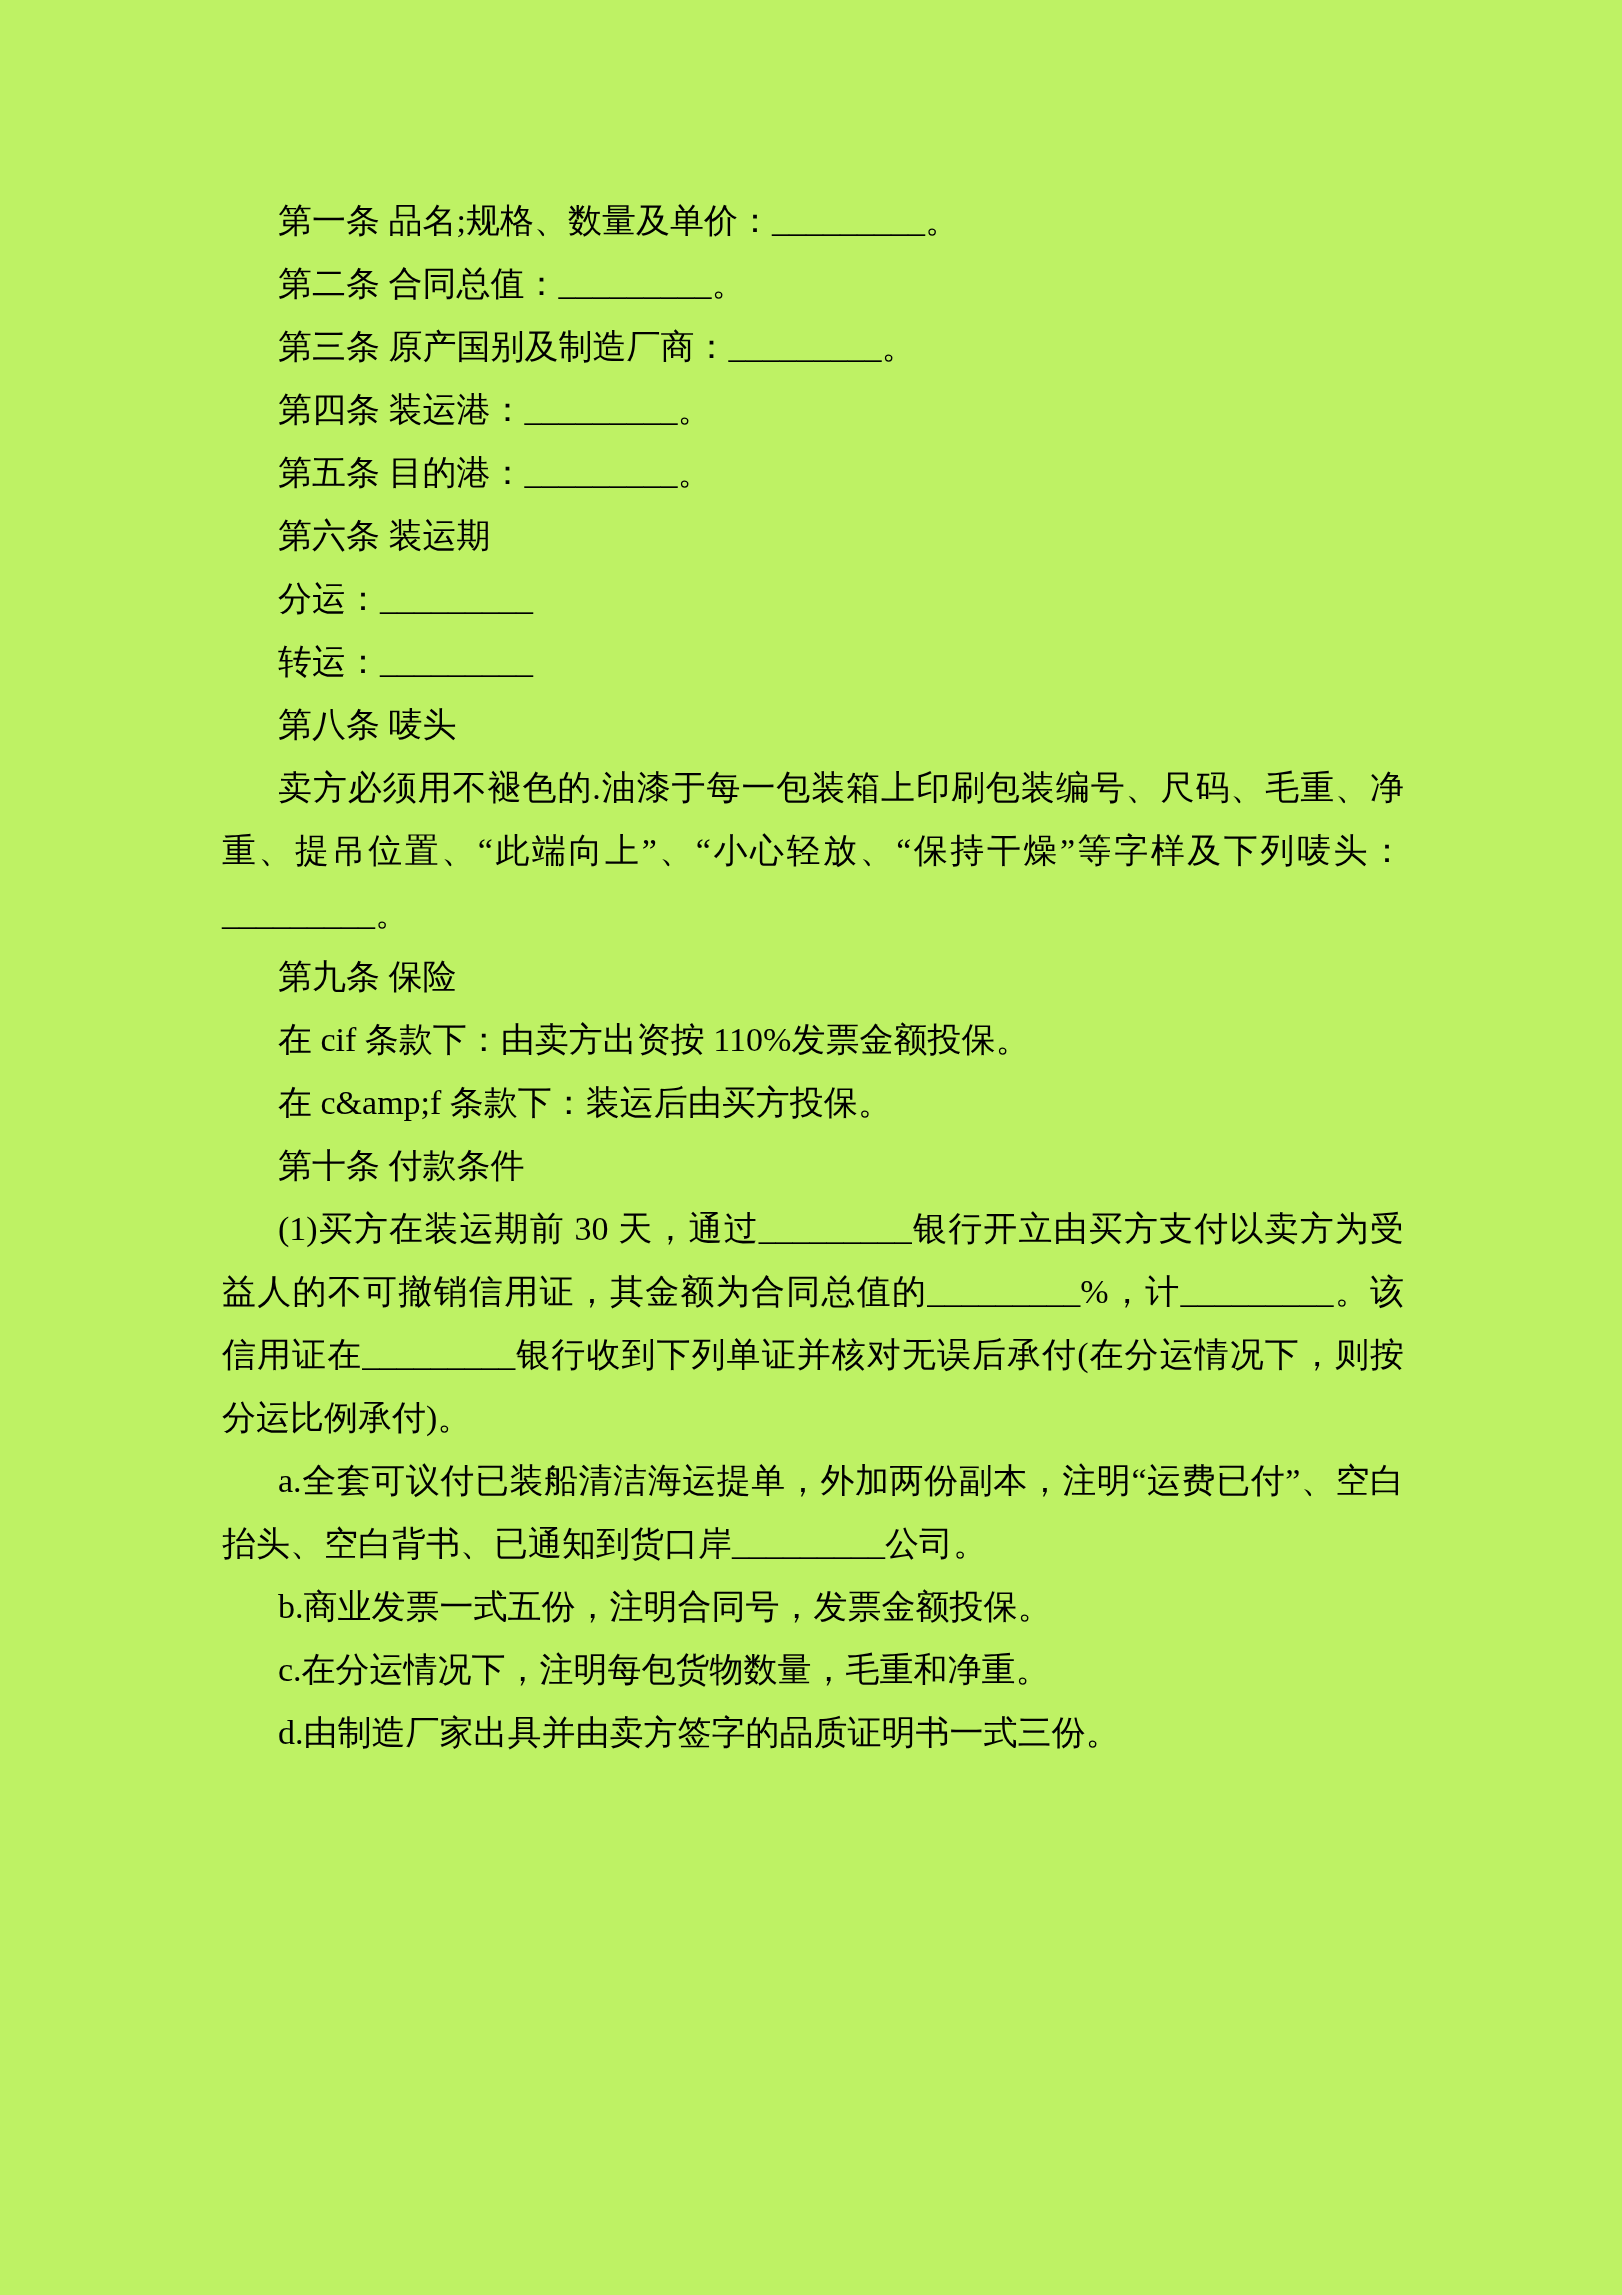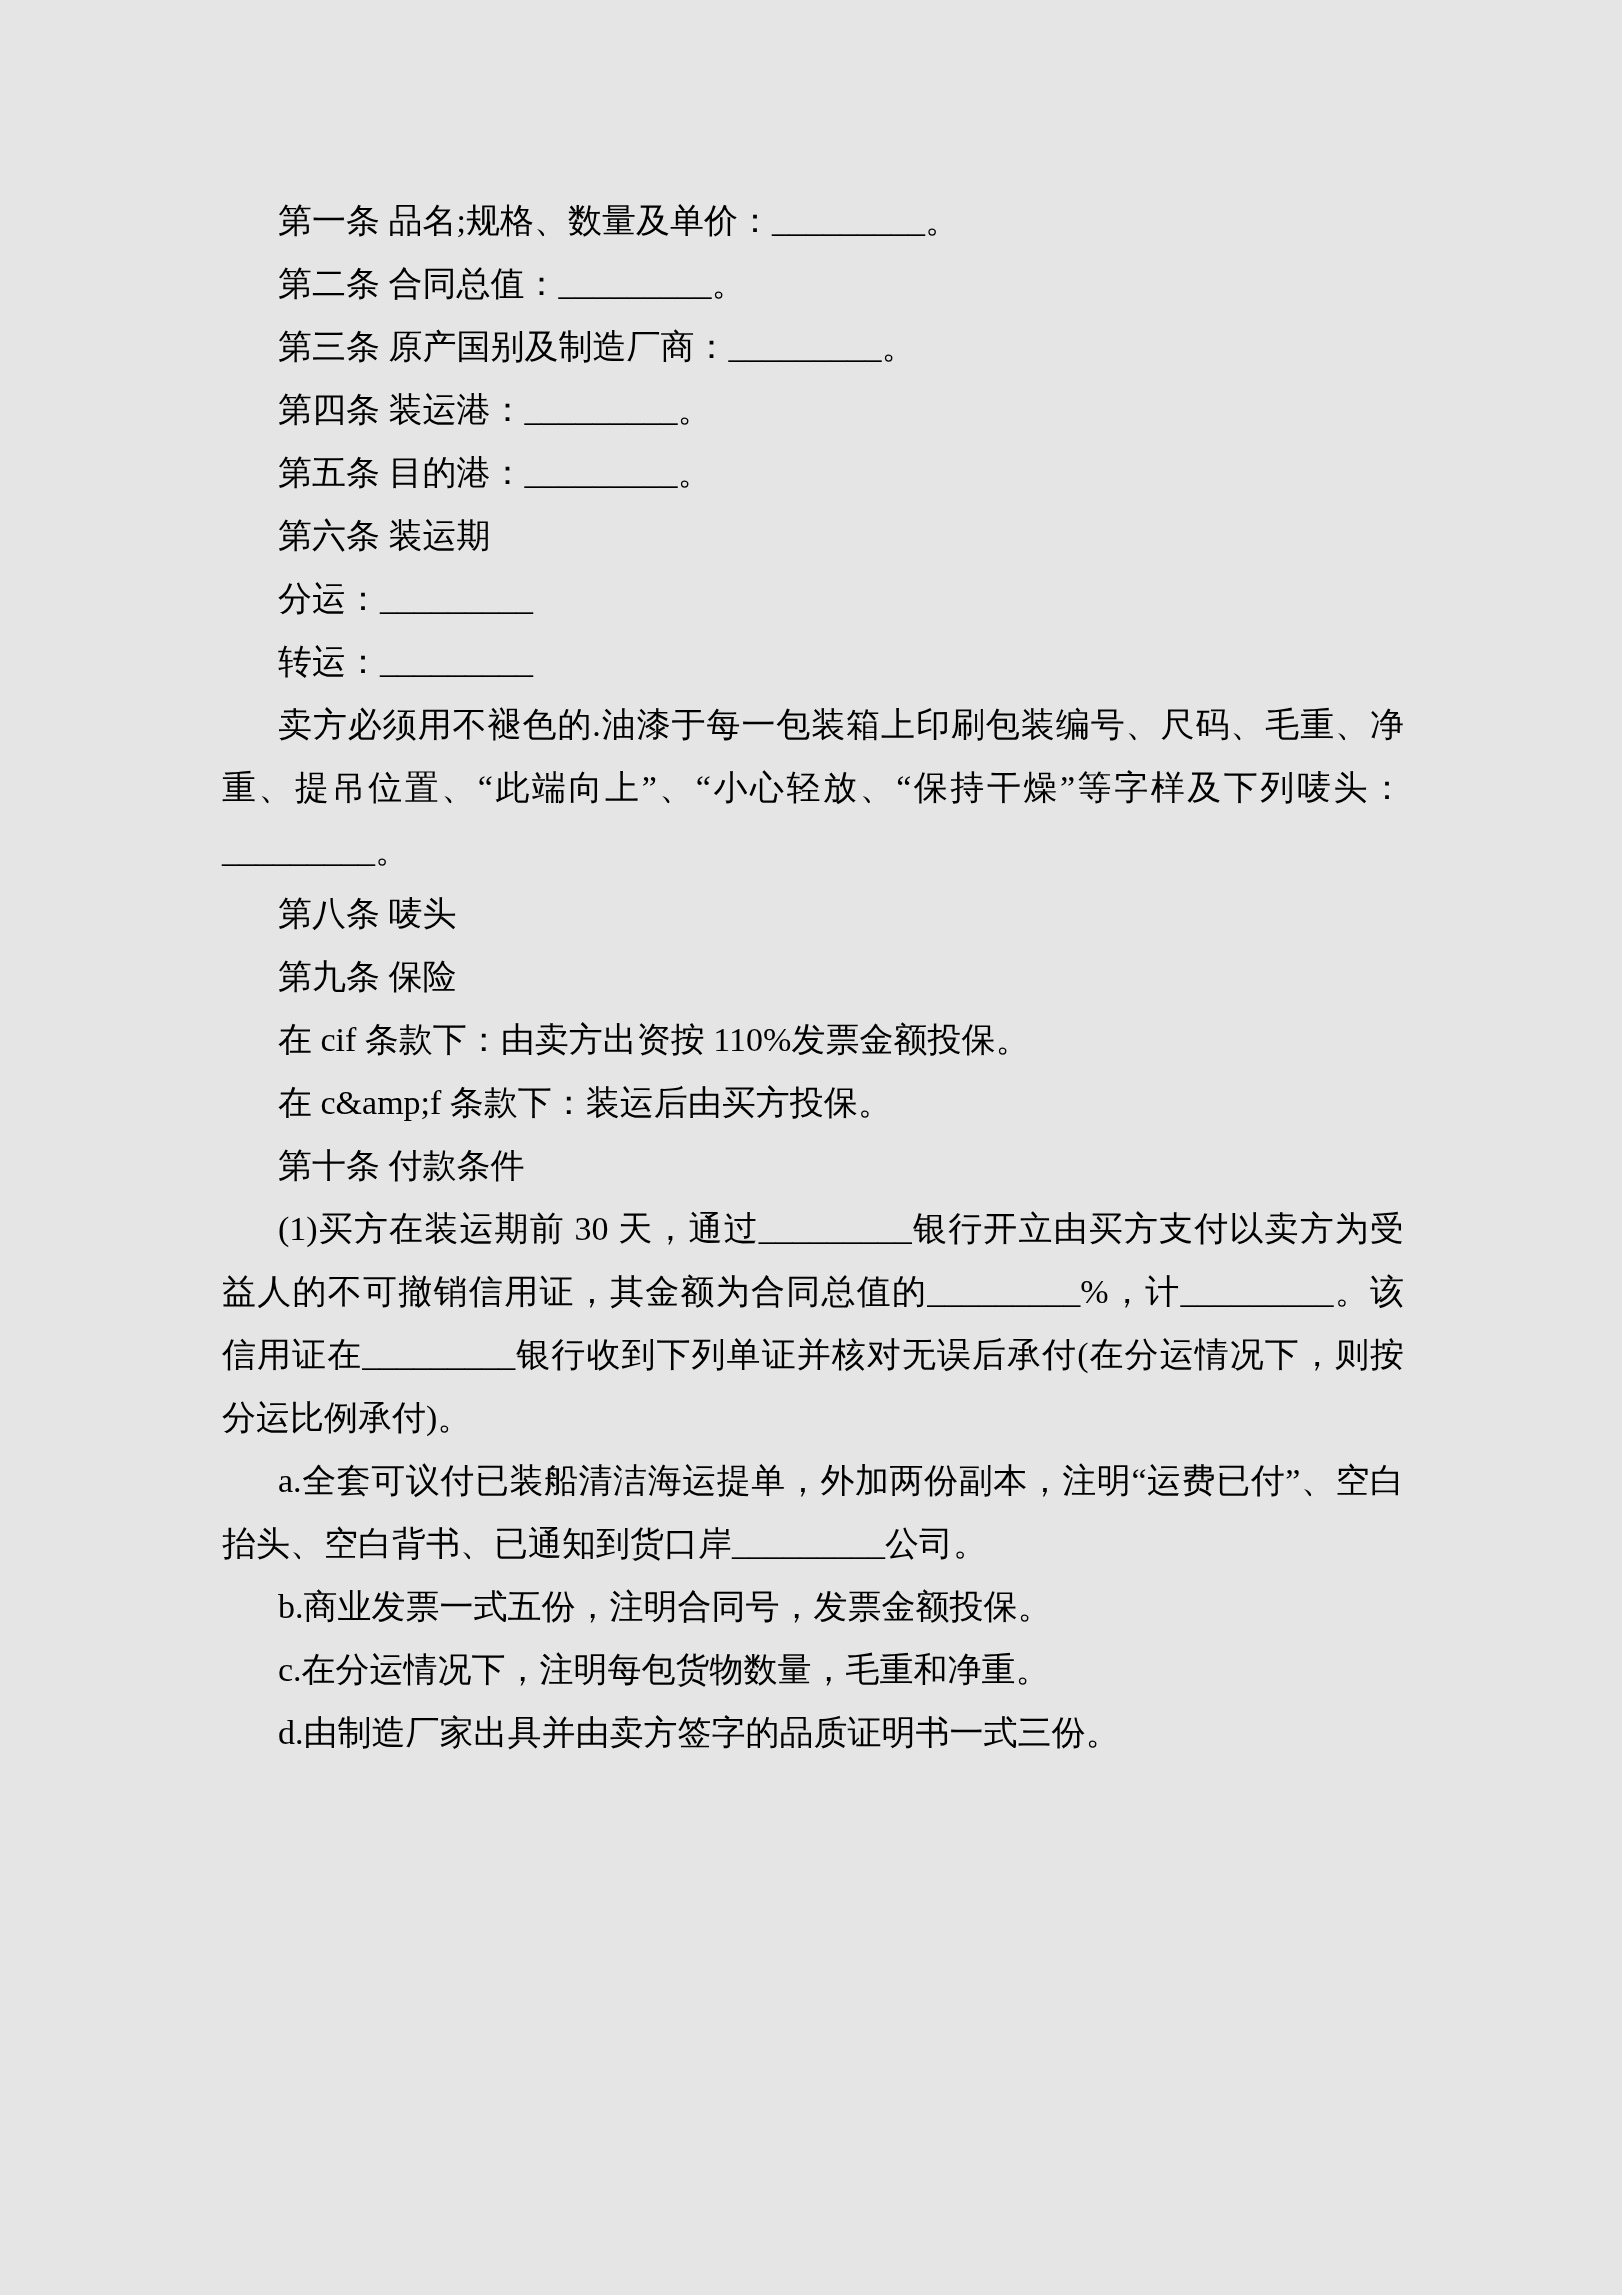--- a/index.html
+++ b/index.html
@@ -4,21 +4,21 @@
 <style>
   html, body {
     margin: 0;
     padding: 0;
     background: #888;
   }
   .page {
     position: relative;
     width: 1623px;
     height: 2295px;
-    background: #e5e5e5;
+    background: #bef264;
     overflow: hidden;
     font-family: "Liberation Serif", "DejaVu Serif", serif;
     color: #000000;
   }
   .content {
     position: absolute;
     left: 222px;
     top: 189px;
     width: 1182px;
   }
@@ -40,22 +40,22 @@
 <div class="page">
   <div class="content">
     <p class="para">第一条 品名;规格、数量及单价：_________。</p>
     <p class="para">第二条 合同总值：_________。</p>
     <p class="para">第三条 原产国别及制造厂商：_________。</p>
     <p class="para">第四条 装运港：_________。</p>
     <p class="para">第五条 目的港：_________。</p>
     <p class="para">第六条 装运期</p>
     <p class="para">分运：_________</p>
     <p class="para">转运：_________</p>
+    <p class="para">第八条 唛头</p>
     <p class="para">卖方必须用不褪色的.油漆于每一包装箱上印刷包装编号、尺码、毛重、净重、提吊位置、“此端向上”、“小心轻放、“保持干燥”等字样及下列唛头：_________。</p>
-    <p class="para">第八条 唛头</p>
     <p class="para">第九条 保险</p>
     <p class="para">在 cif 条款下：由卖方出资按 110%发票金额投保。</p>
     <p class="para">在 c&amp;amp;f 条款下：装运后由买方投保。</p>
     <p class="para">第十条 付款条件</p>
     <p class="para">(1)买方在装运期前 30 天，通过_________银行开立由买方支付以卖方为受益人的不可撤销信用证，其金额为合同总值的_________%，计_________。该信用证在_________银行收到下列单证并核对无误后承付(在分运情况下，则按分运比例承付)。</p>
     <p class="para">a.全套可议付已装船清洁海运提单，外加两份副本，注明“运费已付”、空白抬头、空白背书、已通知到货口岸_________公司。</p>
     <p class="para">b.商业发票一式五份，注明合同号，发票金额投保。</p>
     <p class="para">c.在分运情况下，注明每包货物数量，毛重和净重。</p>
     <p class="para">d.由制造厂家出具并由卖方签字的品质证明书一式三份。</p>
   </div>

